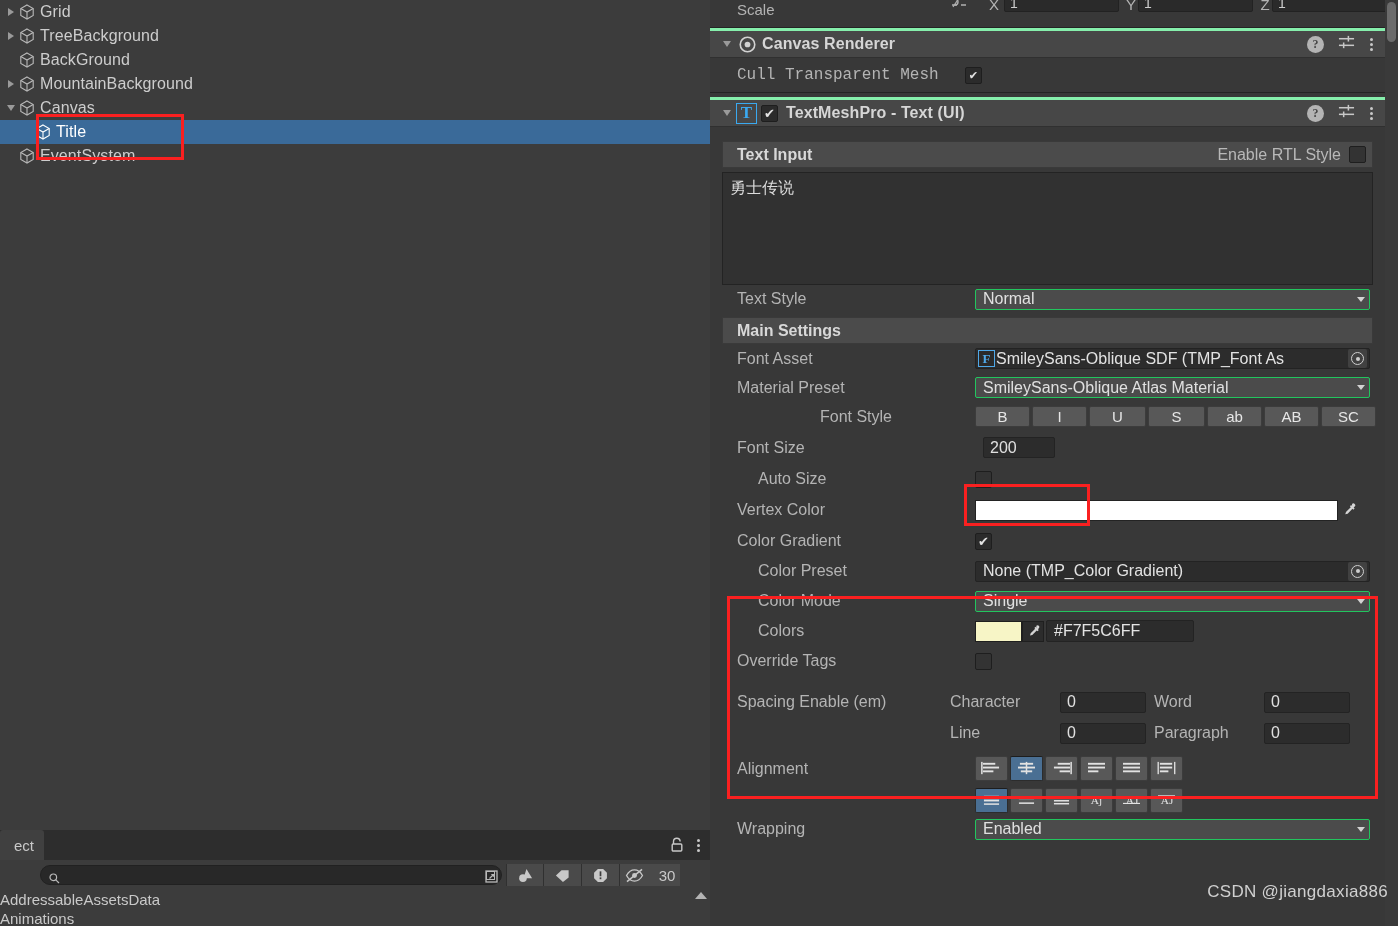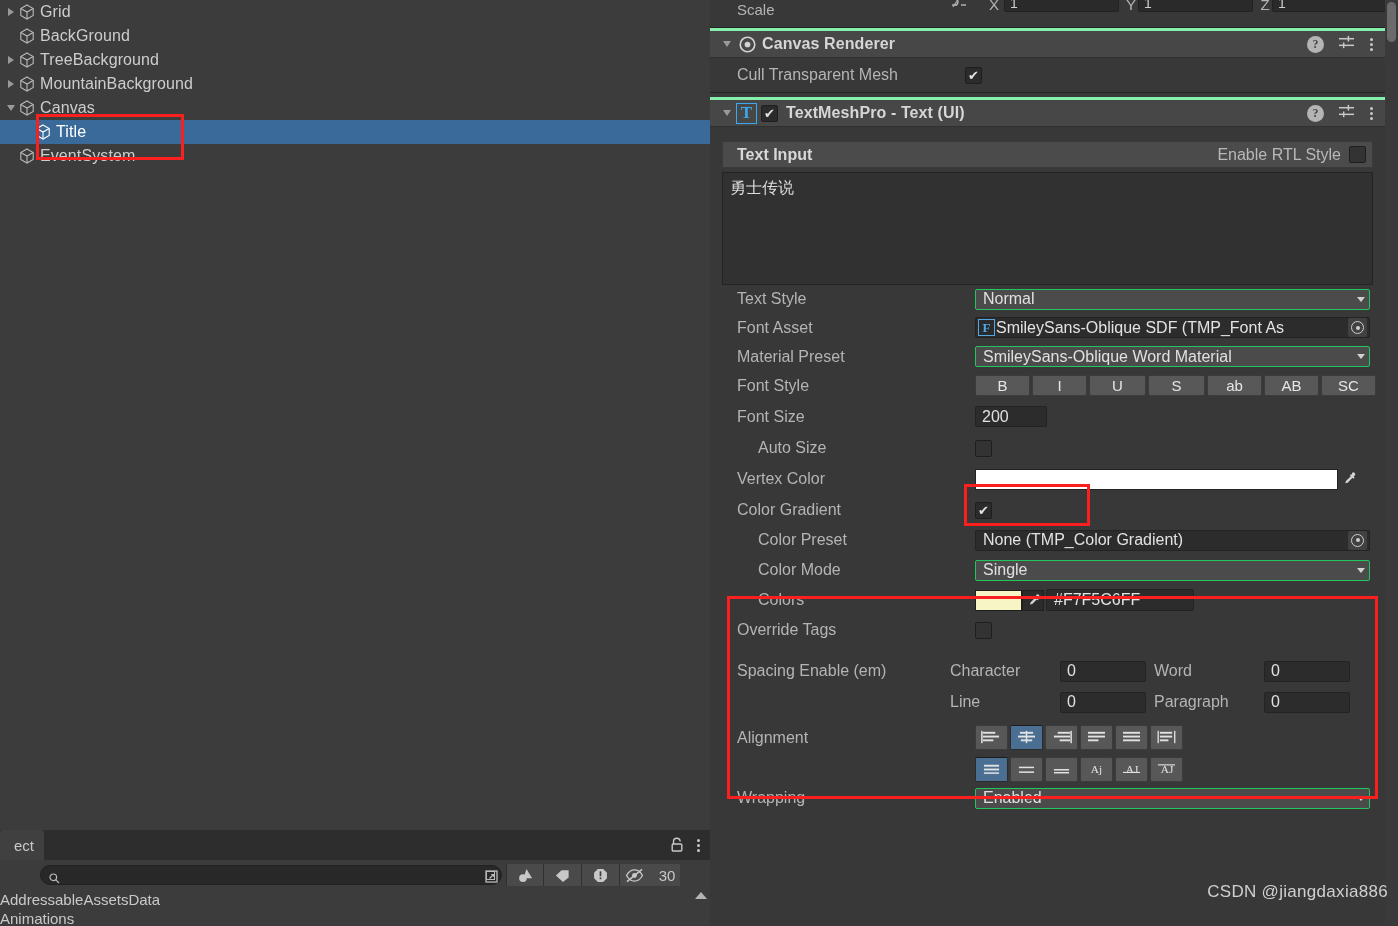--- a/index.html
+++ b/index.html
@@ -188,41 +188,41 @@
         <span class="cube">
           <svg viewBox="0 0 18 18" width="18" height="18">
               <path d="M9 2 L15.2 5.5 L15.2 12.5 L9 16 L2.8 12.5 L2.8 5.5 Z" fill="none" stroke="#b8b8b8" stroke-width="1.1"></path>
               <path d="M2.8 5.5 L9 9 L15.2 5.5 M9 9 L9 16" fill="none" stroke="#b8b8b8" stroke-width="1.1"></path>
             </svg>
         </span>
         <span class="hlabel">Grid</span>
       </div>
 
       <div class="hrow" style="padding-left:4px;">
+        <span class="twisty">
+            <span class="tri-r"></span>
+          </span>
+        <span class="cube">
+          <svg viewBox="0 0 18 18" width="18" height="18">
+              <path d="M9 2 L15.2 5.5 L15.2 12.5 L9 16 L2.8 12.5 L2.8 5.5 Z" fill="none" stroke="#b8b8b8" stroke-width="1.1"></path>
+              <path d="M2.8 5.5 L9 9 L15.2 5.5 M9 9 L9 16" fill="none" stroke="#b8b8b8" stroke-width="1.1"></path>
+            </svg>
+        </span>
+        <span class="hlabel">TreeBackground</span>
+      </div>
+
+      <div class="hrow" style="padding-left:4px;">
         <span class="twisty"></span>
         <span class="cube">
           <svg viewBox="0 0 18 18" width="18" height="18">
               <path d="M9 2 L15.2 5.5 L15.2 12.5 L9 16 L2.8 12.5 L2.8 5.5 Z" fill="none" stroke="#b8b8b8" stroke-width="1.1"></path>
               <path d="M2.8 5.5 L9 9 L15.2 5.5 M9 9 L9 16" fill="none" stroke="#b8b8b8" stroke-width="1.1"></path>
             </svg>
         </span>
         <span class="hlabel">BackGround</span>
-      </div>
-
-      <div class="hrow" style="padding-left:4px;">
-        <span class="twisty">
-            <span class="tri-r"></span>
-          </span>
-        <span class="cube">
-          <svg viewBox="0 0 18 18" width="18" height="18">
-              <path d="M9 2 L15.2 5.5 L15.2 12.5 L9 16 L2.8 12.5 L2.8 5.5 Z" fill="none" stroke="#b8b8b8" stroke-width="1.1"></path>
-              <path d="M2.8 5.5 L9 9 L15.2 5.5 M9 9 L9 16" fill="none" stroke="#b8b8b8" stroke-width="1.1"></path>
-            </svg>
-        </span>
-        <span class="hlabel">TreeBackground</span>
       </div>
 
       <div class="hrow" style="padding-left:4px;">
         <span class="twisty">
             <span class="tri-r"></span>
           </span>
         <span class="cube">
           <svg viewBox="0 0 18 18" width="18" height="18">
               <path d="M9 2 L15.2 5.5 L15.2 12.5 L9 16 L2.8 12.5 L2.8 5.5 Z" fill="none" stroke="#b8b8b8" stroke-width="1.1"></path>
               <path d="M2.8 5.5 L9 9 L15.2 5.5 M9 9 L9 16" fill="none" stroke="#b8b8b8" stroke-width="1.1"></path>
@@ -388,21 +388,21 @@
               </svg>
           </span>
           <span class="kebab">
               <i></i>
               <i></i>
               <i></i>
             </span>
         </span>
       </div>
 
-      <div class="row" style="height:34px;">
+      <div class="row" style="height:34px;font-family:Liberation Mono, monospace;">
         <span class="lbl">Cull Transparent Mesh</span>
         <span class="cb on" style="margin-left:-12px;"></span>
       </div>
       <div class="sep"></div>
 
       <div class="comphdr" style="margin-top:4px;">
         <span class="tw">
             <span class="tri-d"></span>
           </span>
         <span class="compicon" style="border:1.5px solid #3aa9f0;width:21px;height:21px;">
@@ -437,54 +437,57 @@
       <div class="textarea">勇士传说</div>
 
       <div class="row" style="height:28px;">
         <span class="lbl" style="width:265px;">Text Style</span>
         <span class="dd" style="width:395px;">
           <span>Normal</span>
           <span class="caret"></span>
         </span>
       </div>
 
+      <div class="mainsettings">
+        <span>Main Settings</span>
+      </div>
 
       <div class="row" style="height:29px;">
         <span class="lbl" style="width:265px;">Font Asset</span>
         <span class="objfield" style="width:395px;">
           <span class="ficon">F</span>
           <span class="otxt">SmileySans-Oblique SDF (TMP_Font As</span>
           <span class="dot">
               <i></i>
             </span>
         </span>
       </div>
 
       <div class="row" style="height:29px;">
         <span class="lbl" style="width:265px;">Material Preset</span>
         <span class="dd" style="width:395px;">
-          <span>SmileySans-Oblique Word Material</span>
+          <span>SmileySans-Oblique Atlas Material</span>
           <span class="caret"></span>
         </span>
       </div>
 
-      <div class="row" style="height:29px;">
+      <div class="row" style="height:29px;text-align:center;">
         <span class="lbl" style="width:265px;">Font Style</span>
         <span class="fsgroup">
           <span class="fsbtn" style="width:55px;">B</span>
           <span class="fsbtn" style="width:55px;">I</span>
           <span class="fsbtn" style="width:57px;">U</span>
           <span class="fsbtn" style="width:57px;">S</span>
           <span class="fsbtn" style="width:55px;">ab</span>
           <span class="fsbtn" style="width:55px;">AB</span>
           <span class="fsbtn" style="width:55px;">SC</span>
         </span>
       </div>
 
-      <div class="row" style="height:33px;">
+      <div class="row" style="height:33px;gap:8px;">
         <span class="lbl" style="width:265px;">Font Size</span>
         <span class="numfield" style="width:72px;">200</span>
       </div>
 
       <div class="row" style="height:30px;">
         <span class="lbl ind" style="width:265px;">Auto Size</span>
         <span class="cb lite"></span>
       </div>
 
       <div class="row" style="height:32px;">

